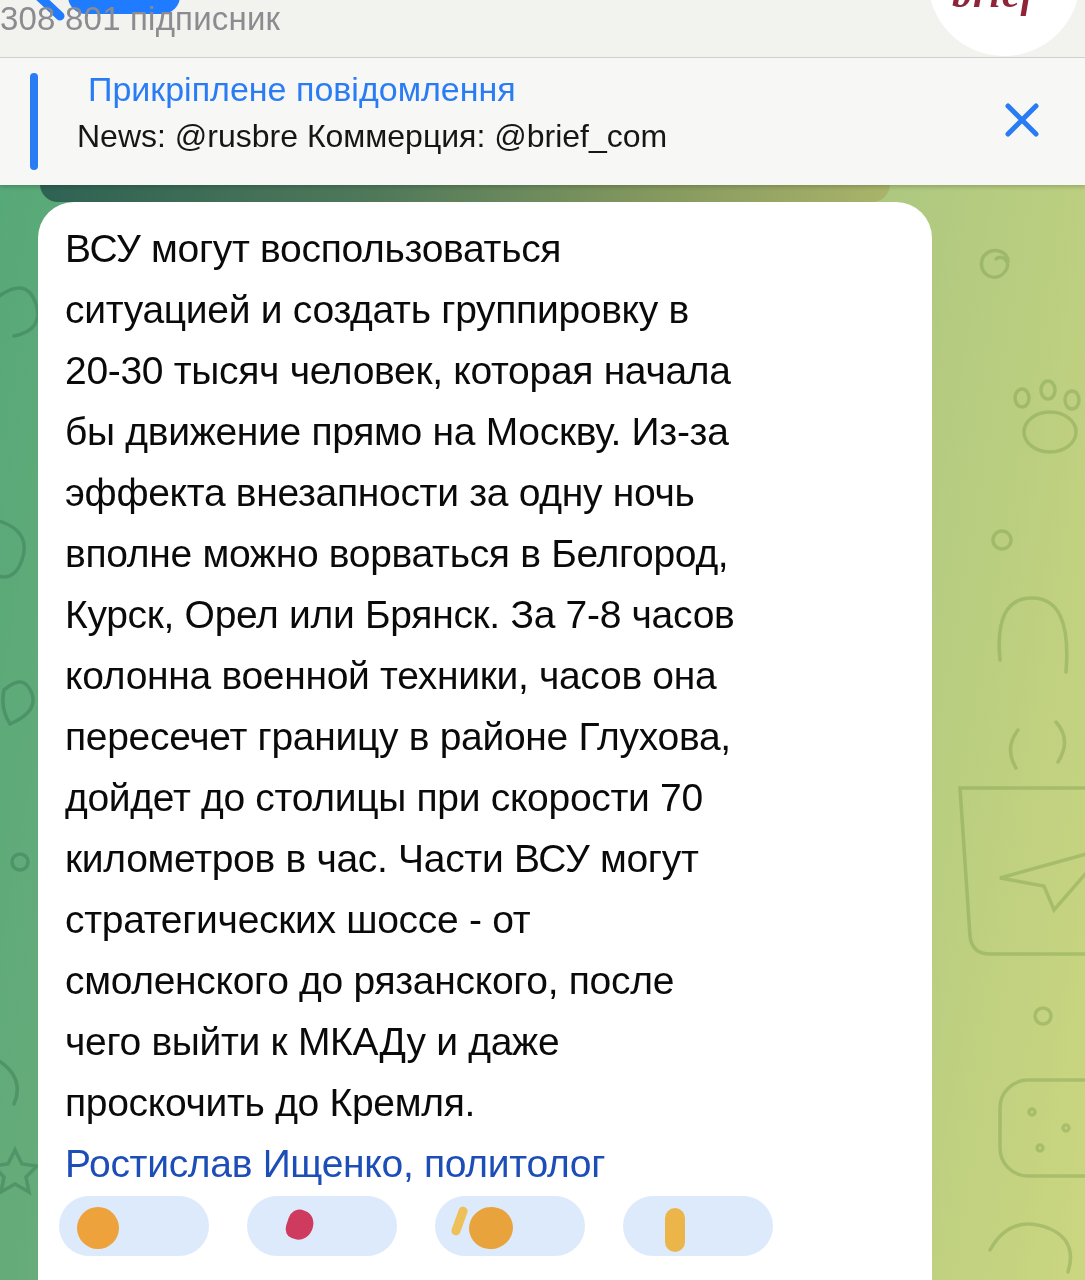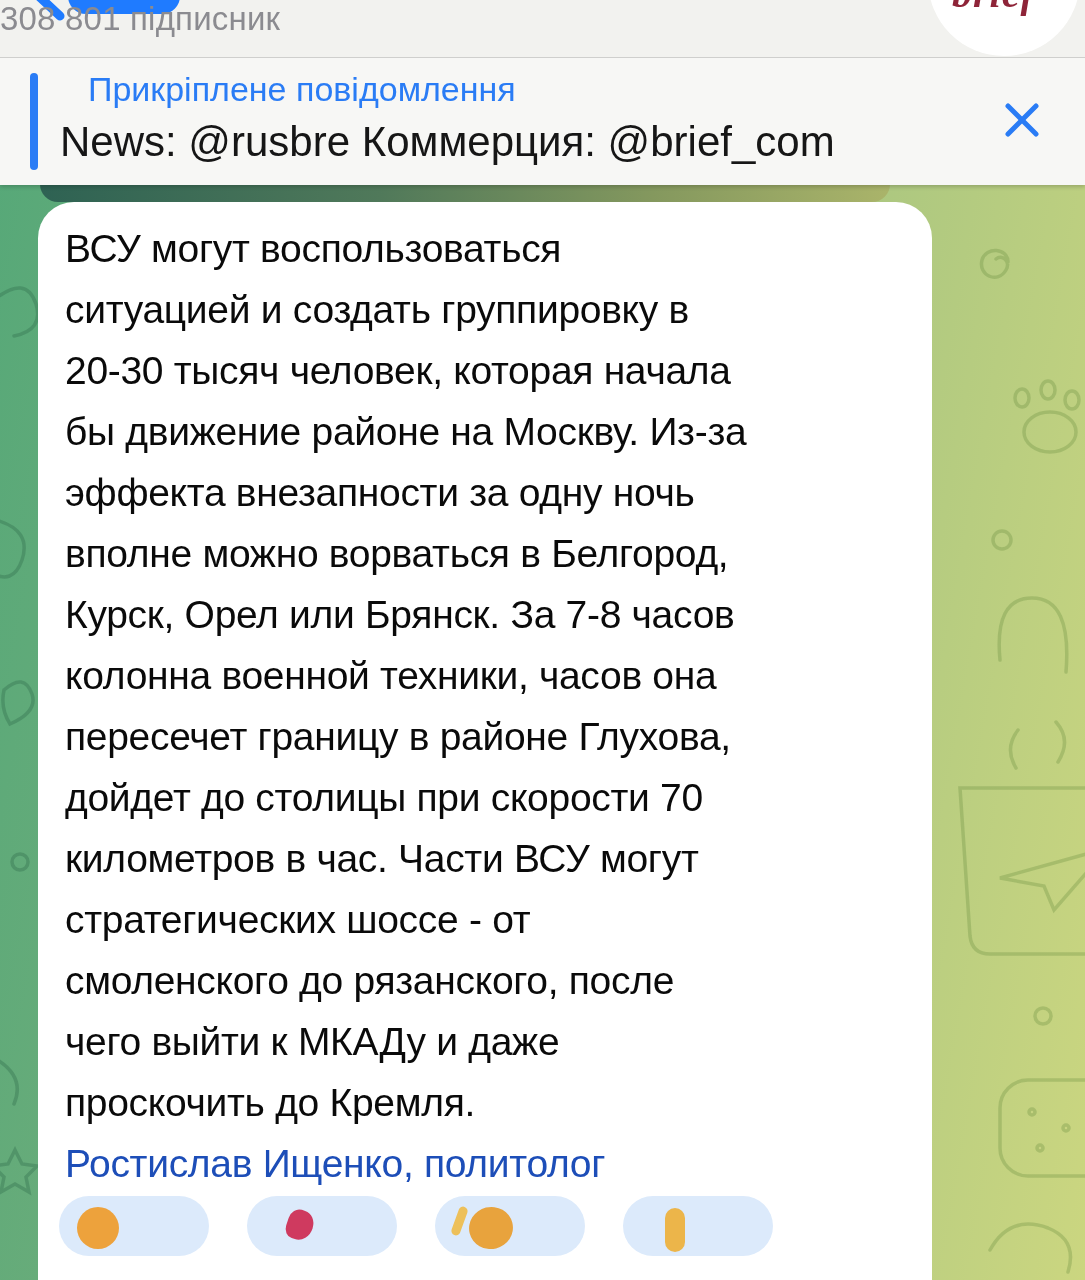--- a/index.html
+++ b/index.html
@@ -37,21 +37,21 @@
   
   .pinned {
     position:absolute; top:58px; left:0; right:0; height:127px;
     background:#f7f7f5; z-index:35; box-shadow:0 2px 4px rgba(0,0,0,0.18);
   }
   .pin-accent {
     position:absolute; left:30px; top:15px; width:8px; height:97px;
     border-radius:5px; background:#2a7cf5;
   }
   .pin-title { position:absolute; left:60px; top:12px; font-size:34px; color:#2a7cf5;margin-left:28px; }
-  .pin-sub   { position:absolute; left:60px; top:60px; font-size:42px; color:#161616; }
+  .pin-sub   { position:absolute; left:77px; top:60px; font-size:32px; color:#161616; }
   .pin-close { position:absolute; left:1000px; top:40px; width:44px; height:44px; cursor:pointer; }
 
   
   .prev-msg {
     position:absolute; left:40px; top:183px; width:850px; height:19px; z-index:5;
     border-radius:0 0 18px 18px;
     background:linear-gradient(90deg,#2e6253 0%,#50795a 40%,#84985e 72%,#aab46a 100%);
   }
 
   
@@ -119,21 +119,21 @@
       <path d="M15 1150 l7 14 15 2 -11 11 3 15 -14 -8 -14 8 3 -15 -11 -11 15 -2 z"></path>
     </g>
   </svg>
 
   <div class="prev-msg"></div>
 
   <div class="bubble">
     <div class="msg-line">ВСУ могут воспользоваться</div>
     <div class="msg-line">ситуацией и создать группировку в</div>
     <div class="msg-line">20-30 тысяч человек, которая начала</div>
-    <div class="msg-line">бы движение районе на Москву. Из-за</div>
+    <div class="msg-line">бы движение прямо на Москву. Из-за</div>
     <div class="msg-line">эффекта внезапности за одну ночь</div>
     <div class="msg-line">вполне можно ворваться в Белгород,</div>
     <div class="msg-line">Курск, Орел или Брянск. За 7-8 часов</div>
     <div class="msg-line">колонна военной техники, часов она</div>
     <div class="msg-line">пересечет границу в районе Глухова,</div>
     <div class="msg-line">дойдет до столицы при скорости 70</div>
     <div class="msg-line">километров в час. Части ВСУ могут</div>
     <div class="msg-line">стратегических шоссе - от</div>
     <div class="msg-line">смоленского до рязанского, после</div>
     <div class="msg-line">чего выйти к МКАДу и даже</div>

